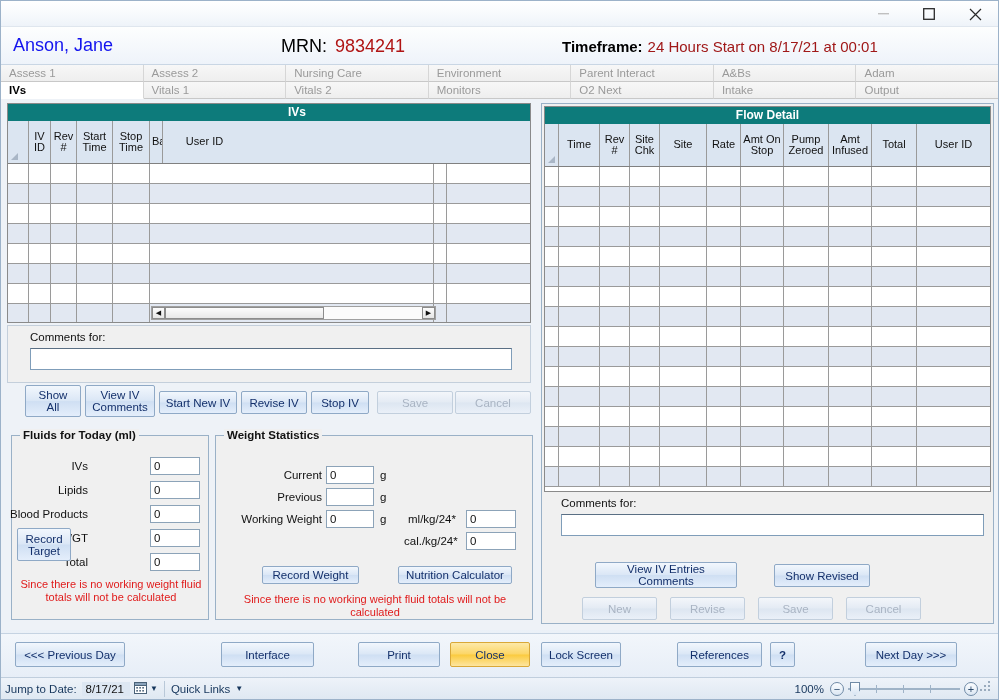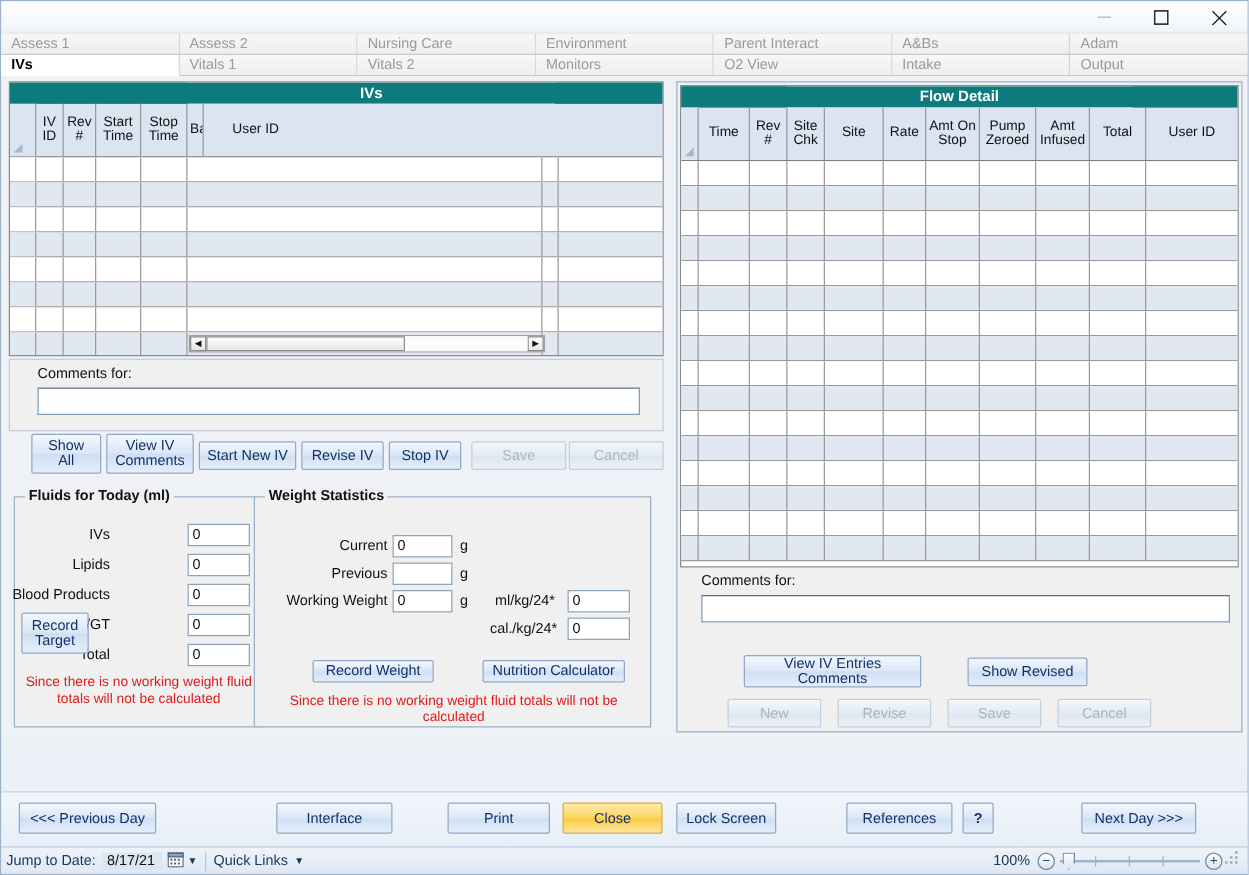--- a/index.html
+++ b/index.html
@@ -351,37 +351,46 @@
           </svg>
       </div>
       <div class="wbtn">
         <svg width="13" height="13" viewBox="0 0 13 13">
             <path d="M1,1 L12,12 M12,1 L1,12" stroke="#2a2a2a" stroke-width="1.2" fill="none"></path>
           </svg>
       </div>
     </div>
   </div>
 
+  <div class="pheader">
+    <div class="pname">Anson, Jane</div>
+    <div class="mrn-wrap">
+      <span class="mrn-lab">MRN:</span><span class="mrn-val">9834241</span>
+    </div>
+    <div class="tf-wrap">
+      <span class="tf-lab">Timeframe:</span><span class="tf-val">24 Hours Start on 8/17/21 at 00:01</span>
+    </div>
+  </div>
 
   <div class="tabrows">
     <div class="tabrow">
       <div class="tab">Assess 1</div>
       <div class="tab">Assess 2</div>
       <div class="tab">Nursing Care</div>
       <div class="tab">Environment</div>
       <div class="tab">Parent Interact</div>
       <div class="tab">A&amp;Bs</div>
       <div class="tab">Adam</div>
     </div>
     <div class="tabrow">
       <div class="tab active">IVs</div>
       <div class="tab">Vitals 1</div>
       <div class="tab">Vitals 2</div>
       <div class="tab">Monitors</div>
-      <div class="tab">O2 View</div>
+      <div class="tab">O2 Next</div>
       <div class="tab">Intake</div>
       <div class="tab">Output</div>
     </div>
   </div>
 
   <div class="body">
 
     <div class="panel panel-left">
 
       <div class="gridbox" style="position:absolute; left:0; top:0; width:524px; height:220px;">
@@ -529,21 +538,21 @@
 
         <div class="fieldlab" style="right:120px; top:120px;">Total</div>
         <div class="tbox" style="left:138px; top:117px; width:50px;">0</div>
 
         <div class="btn" style="position:absolute; left:5px; top:92px; width:54px; height:33px;">Record
 Target</div>
 
         <div class="warn" style="left:8px; top:142px; width:182px;">Since there is no working weight fluid totals will not be calculated</div>
       </div>
 
-      <div class="group" style="left:196px; top:332px; width:318px; height:185px;">
+      <div class="group" style="left:208px; top:332px; width:318px; height:185px;">
         <div class="group-title">Weight Statistics</div>
 
         <div class="fieldlab" style="right:210px; top:33px;">Current</div>
         <div class="tbox" style="left:110px; top:30px; width:48px;">0</div>
         <div class="unit" style="left:164px; top:33px;">g</div>
 
         <div class="fieldlab" style="right:210px; top:55px;">Previous</div>
         <div class="tbox" style="left:110px; top:52px; width:48px;"></div>
         <div class="unit" style="left:164px; top:55px;">g</div>
 

